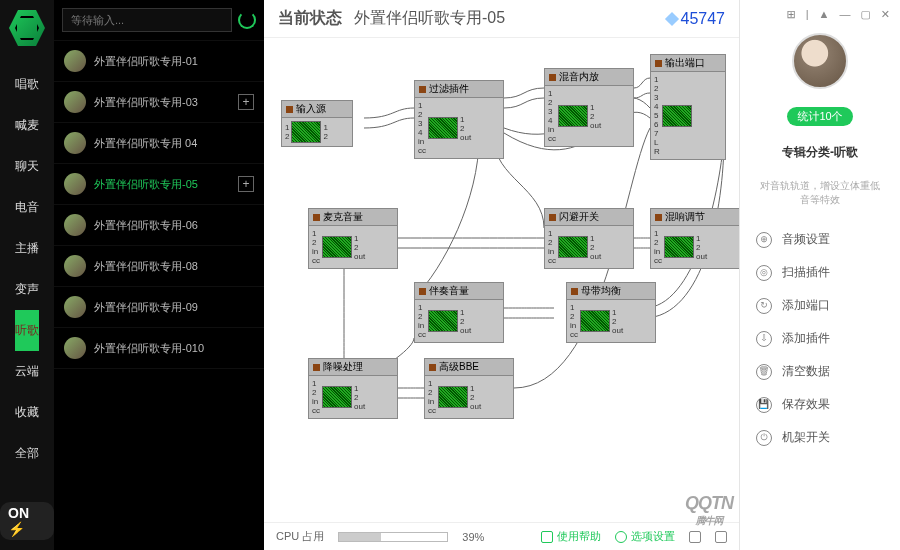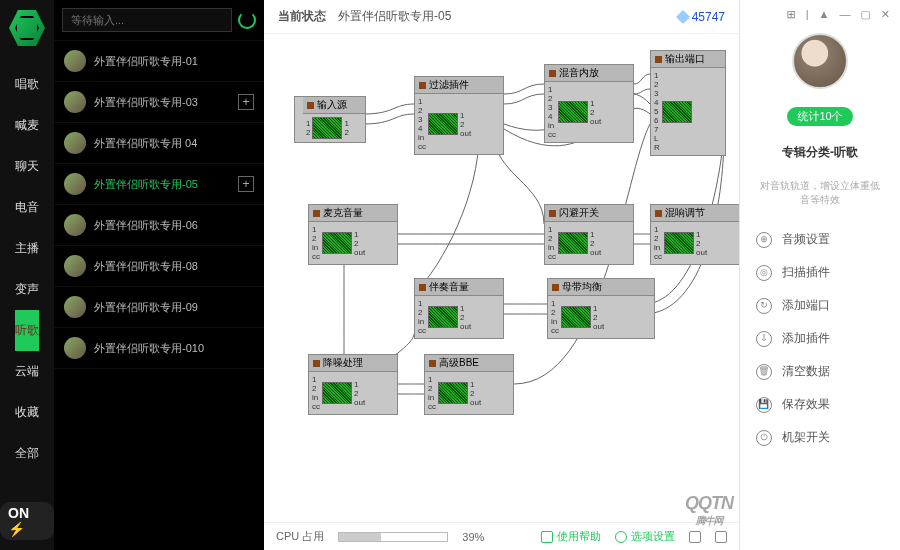--- a/index.html
+++ b/index.html
@@ -13,21 +13,21 @@
 .sidebar { width: 210px; background: #000000; display: flex; flex-direction: column; }
 .search-wrap { display: flex; align-items: center; gap: 6px; padding: 8px; border-bottom: 1px solid #0f0f0f; }
 .search { flex: 1; background: #0e0e0e; border: 1px solid #333; color: #1fc95a; font-size: 11px; padding: 5px 8px; }
 .refresh-ic { width: 18px; height: 18px; border: 2px solid #1fc95a; border-radius: 50%; border-top-color: transparent; cursor: pointer; }
 .list { flex: 1; overflow-y: auto; }
 .list-item { display: flex; align-items: center; gap: 8px; padding: 9px 10px; color: #bbb; font-size: 11px; border-bottom: 1px solid #0f0f0f; cursor: pointer; }
 .list-item.active { color: #1fc95a; }
 .avatar { width: 22px; height: 22px; border-radius: 50%; background: linear-gradient(135deg,#8a6,#654); }
 .plus { margin-left: auto; width: 16px; height: 16px; border: 1px solid #666; color: #aaa; font-size: 12px; line-height: 14px; text-align: center; }
 .center { flex: 1; display: flex; flex-direction: column; border-right: 1px solid #e5e5e5; position: relative; }
-.topbar { display: flex; align-items: center; padding: 8px 14px; font-size: 12px; color: #555; border-bottom: 1px solid #eee; }
+.topbar { display: flex; align-items: center; padding: 8px 14px; font-size: 16px; color: #555; border-bottom: 1px solid #eee; }
 .topbar .label { font-weight: bold; margin-right: 12px; }
 .diamond { margin-left: auto; color: #1d4ed8; display: flex; align-items: center; gap: 4px; }
 .diamond:before{content:"";width:10px;height:10px;background:#9cf;transform:rotate(45deg);}
 .canvas { flex: 1; position: relative; background: #fff; overflow: hidden; }
 .node { position: absolute; border: 1px solid #888; background: #c7c7c7; font-size: 10px; }
 .node-title { background: #b8b8b8; border-bottom: 1px solid #888; padding: 1px 4px; display: flex; align-items: center; gap: 3px; }
 .node-title:before{content:"";width:7px;height:7px;background:#8b4513;display:inline-block;}
 .node-body { display: flex; padding: 3px; gap: 2px; align-items: center; }
 .ports { display: flex; flex-direction: column; font-size: 8px; color: #333; line-height: 9px; }
 .chip { width: 30px; height: 22px; background: repeating-linear-gradient(45deg,#2a2,#2a2 1px,#050 1px,#050 2px); border: 1px solid #666; }
@@ -140,21 +140,21 @@
         <path d="M240,270 C265,270 265,270 290,270" stroke="#666" stroke-width="1" fill="none"></path>
         <path d="M240,280 C265,280 265,280 290,280" stroke="#666" stroke-width="1" fill="none"></path>
         <path d="M380,270 C430,270 455,160 460,100" stroke="#666" stroke-width="1" fill="none"></path>
         <path d="M380,280 C440,280 460,170 460,100" stroke="#666" stroke-width="1" fill="none"></path>
         <path d="M134,350 C150,350 150,350 160,350" stroke="#666" stroke-width="1" fill="none"></path>
         <path d="M134,360 C150,360 150,360 160,360" stroke="#666" stroke-width="1" fill="none"></path>
         <path d="M250,350 C340,350 360,140 386,90" stroke="#666" stroke-width="1" fill="none"></path>
         <path d="M80,228 C80,280 80,300 80,320" stroke="#666" stroke-width="1" fill="none"></path>
         <path d="M150,300 C150,310 120,330 100,340" stroke="#666" stroke-width="1" fill="none"></path>
       </svg>
-  <div class="node" style="left: 30px; top: 62px; width: 72px; padding-left: 8px;">
+  <div class="node" style="left: 17px; top: 62px; width: 72px;">
         <div class="node-title">输入源</div>
         <div class="node-body">
           <div class="ports">
             <div>1</div>
             <div>2</div>
           </div>
           <div class="chip"></div>
           <div class="ports">
             <div>1</div>
             <div>2</div>
@@ -278,21 +278,21 @@
             <div>cc</div>
           </div>
           <div class="chip"></div>
           <div class="ports">
             <div>1</div>
             <div>2</div>
             <div>out</div>
           </div>
         </div>
       </div>
-      <div class="node" style="left: 283px; top: 244px; width: 108px;">
+      <div class="node" style="left: 302px; top: 244px; width: 90px;">
         <div class="node-title">母带均衡</div>
         <div class="node-body">
           <div class="ports">
             <div>1</div>
             <div>2</div>
             <div>in</div>
             <div>cc</div>
           </div>
           <div class="chip"></div>
           <div class="ports">

